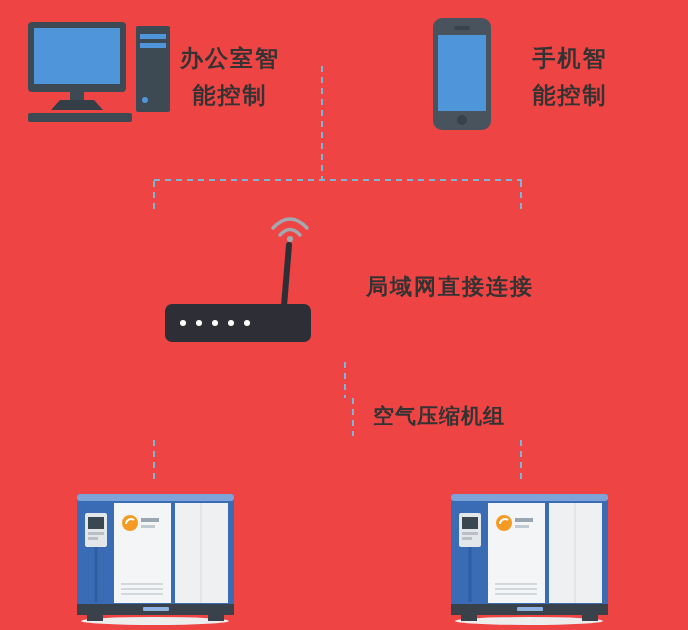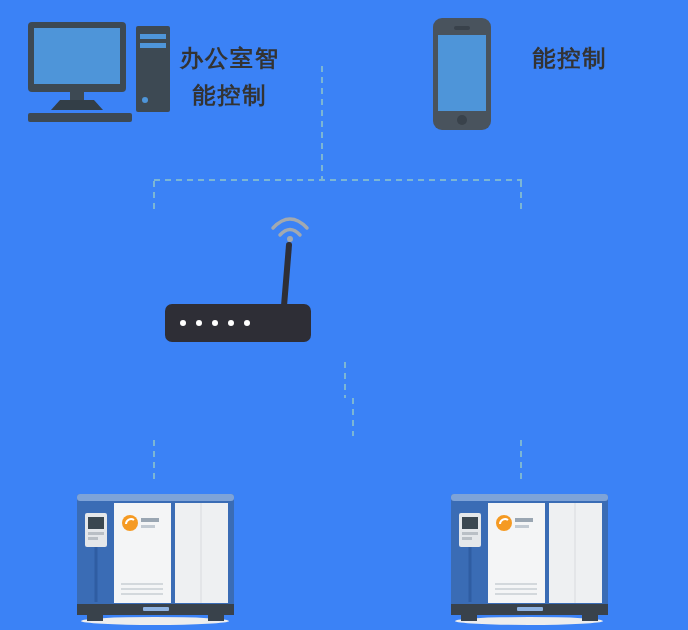--- a/index.html
+++ b/index.html
@@ -5,21 +5,21 @@
   * { margin: 0; padding: 0; box-sizing: border-box; }
   html, body { background: #ffffff; }
   body {
     font-family: "Liberation Sans", "DejaVu Sans", sans-serif;
     color: #333333;
   }
   .canvas {
     position: relative;
     width: 688px;
     height: 630px;
-    background: #3b82f6;
+    background: #ef4444;
     overflow: hidden;
   }
   .abs { position: absolute; }
 
   
   .dash-v {
     width: 2px;
     background-image: repeating-linear-gradient(
       to bottom, #7cb6d4 0, #7cb6d4 6px, transparent 6px, transparent 11px);
   }
@@ -69,20 +69,21 @@
   <div class="abs" style="left:433px; top:18px;">
     <svg width="58" height="112" viewBox="0 0 58 112">
       <rect x="0" y="0" width="58" height="112" rx="9" fill="#49535d"></rect>
       <rect x="5" y="17" width="48" height="76" fill="#4e95d9"></rect>
       <rect x="21" y="8" width="16" height="4" rx="2" fill="#39424b"></rect>
       <circle cx="29" cy="102" r="5" fill="#39424b"></circle>
     </svg>
   </div>
 
   <div class="abs lbl lbl-big" style="left:522px; top:40px; width:96px;">
+    <div>手机智</div>
     <div>能控制</div>
   </div>
 
   <div class="abs dash-v" style="left:321px; top:66px; height:114px;"></div>
   <div class="abs dash-h" style="left:154px; top:179px; width:368px;"></div>
   <div class="abs dash-v" style="left:153px; top:181px; height:32px;"></div>
   <div class="abs dash-v" style="left:520px; top:181px; height:32px;"></div>
 
   <div class="abs" style="left:163px; top:208px;">
     <svg width="152" height="136" viewBox="0 0 152 136">
@@ -100,24 +101,26 @@
       <g fill="#ffffff">
         <circle cx="20" cy="115" r="3"></circle>
         <circle cx="36" cy="115" r="3"></circle>
         <circle cx="52" cy="115" r="3"></circle>
         <circle cx="68" cy="115" r="3"></circle>
         <circle cx="84" cy="115" r="3"></circle>
       </g>
     </svg>
   </div>
 
+  <div class="abs lbl lbl-mid" style="left:350px; top:272px; width:200px;">局域网直接连接</div>
 
   <div class="abs dash-v" style="left:344px; top:362px; height:36px;"></div>
 
   <div class="abs dash-v" style="left:352px; top:398px; height:38px;"></div>
+  <div class="abs lbl lbl-row" style="left:366px; top:402px; width:146px;">空气压缩机组</div>
 
   <div class="abs dash-v" style="left:153px; top:440px; height:42px;"></div>
   <div class="abs dash-v" style="left:520px; top:440px; height:42px;"></div>
 
   <div class="abs" style="left:75px; top:486px;">
     <svg width="161" height="140" viewBox="0 0 161 140">
       <ellipse cx="80" cy="135" rx="74" ry="4" fill="#ededed"></ellipse>
       <rect x="2" y="8" width="157" height="116" rx="3" fill="#3a6cb5"></rect>
       <rect x="2" y="8" width="157" height="7" rx="3" fill="#7ea3d8"></rect>
       <rect x="39" y="17" width="57" height="100" fill="#f4f5f6"></rect>

